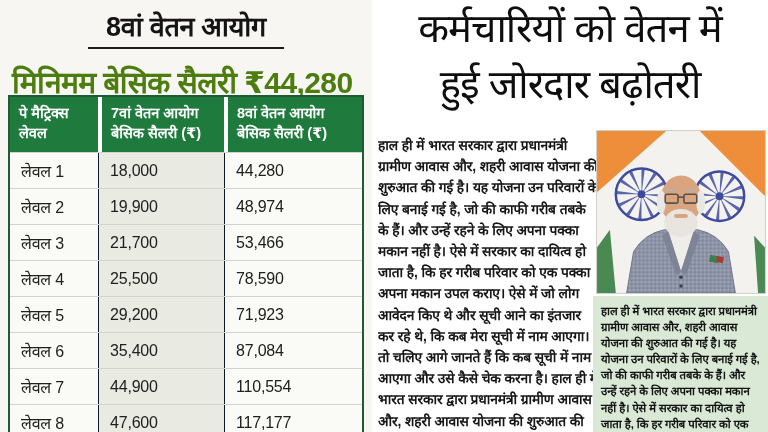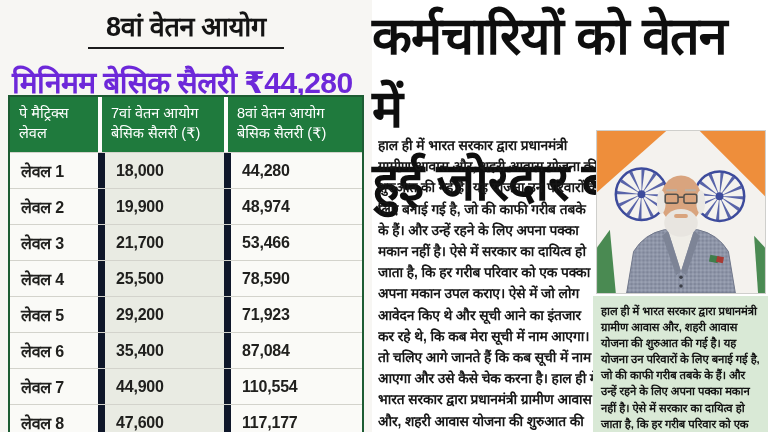--- a/index.html
+++ b/index.html
@@ -17,53 +17,53 @@
     background:#f7f6f3;
   }
   .panel-title{
     display:table;margin:7px auto 12px;
     font-size:27px;font-weight:800;color:#141414;
     padding:0 18px 3px;border-bottom:2.5px solid #1c1c1c;
     letter-spacing:-0.3px;white-space:nowrap;
   }
   .panel-subtitle{
     margin-top:7px;padding-left:12px;
-    font-size:30px;font-weight:800;color:#6d28d9;
+    font-size:30px;font-weight:800;color:#4d7c0f;
     letter-spacing:-0.6px;white-space:nowrap;
   }
   .salary-table{
     position:absolute;left:8px;top:95px;width:352px;
     border:2px solid #1d5c33;background:#fbfbf8;
   }
   .thead{display:grid;grid-template-columns:88px 126px 1fr;}
   .th{
     background:#1f7a3d;color:#ffffff;
-    font-size:14.5px;font-weight:400;line-height:1.35;
+    font-size:14.5px;font-weight:700;line-height:1.35;
     padding:7px 8px 8px 9px;min-height:40px;
   }
   .th + .th{border-left:4px solid #fdfdfb;}
   .tr{
     display:grid;grid-template-columns:88px 126px 1fr;
     height:35px;border-top:1px solid #d3d3cc;
   }
   .tr:first-of-type{border-top:none;}
   .td{
     display:flex;align-items:center;
-    font-size:16px;font-weight:700;color:#20201e;
+    font-size:16px;font-weight:400;color:#20201e;
     padding-left:11px;background:#fafaf7;
     letter-spacing:-0.2px;
   }
   .td.mid{background:#e9ebe3;}
-  .tr .td + .td{border-left:7px solid #0f172a;}
+  .tr .td + .td{border-left:1px solid #0f172a;}
 
   
   .headline{
     position:absolute;left:372px;top:0px;width:396px;
-    text-align:left;color:#0e0e0e;
-    font-size:52px;font-weight:700;line-height:1.4;
+    text-align:center;color:#0e0e0e;
+    font-size:40px;font-weight:400;line-height:1.4;
     letter-spacing:-1px;
   }
   .article-body{
     position:absolute;left:378px;top:135px;width:221px;height:297px;
     font-size:13.8px;font-weight:600;line-height:21.2px;
     color:#161616;overflow:hidden;letter-spacing:-0.1px;
   }
   .photo{
     position:absolute;left:596px;top:130px;width:170px;height:164px;
     margin:0;border:1px solid #cfcfcc;box-sizing:border-box;

